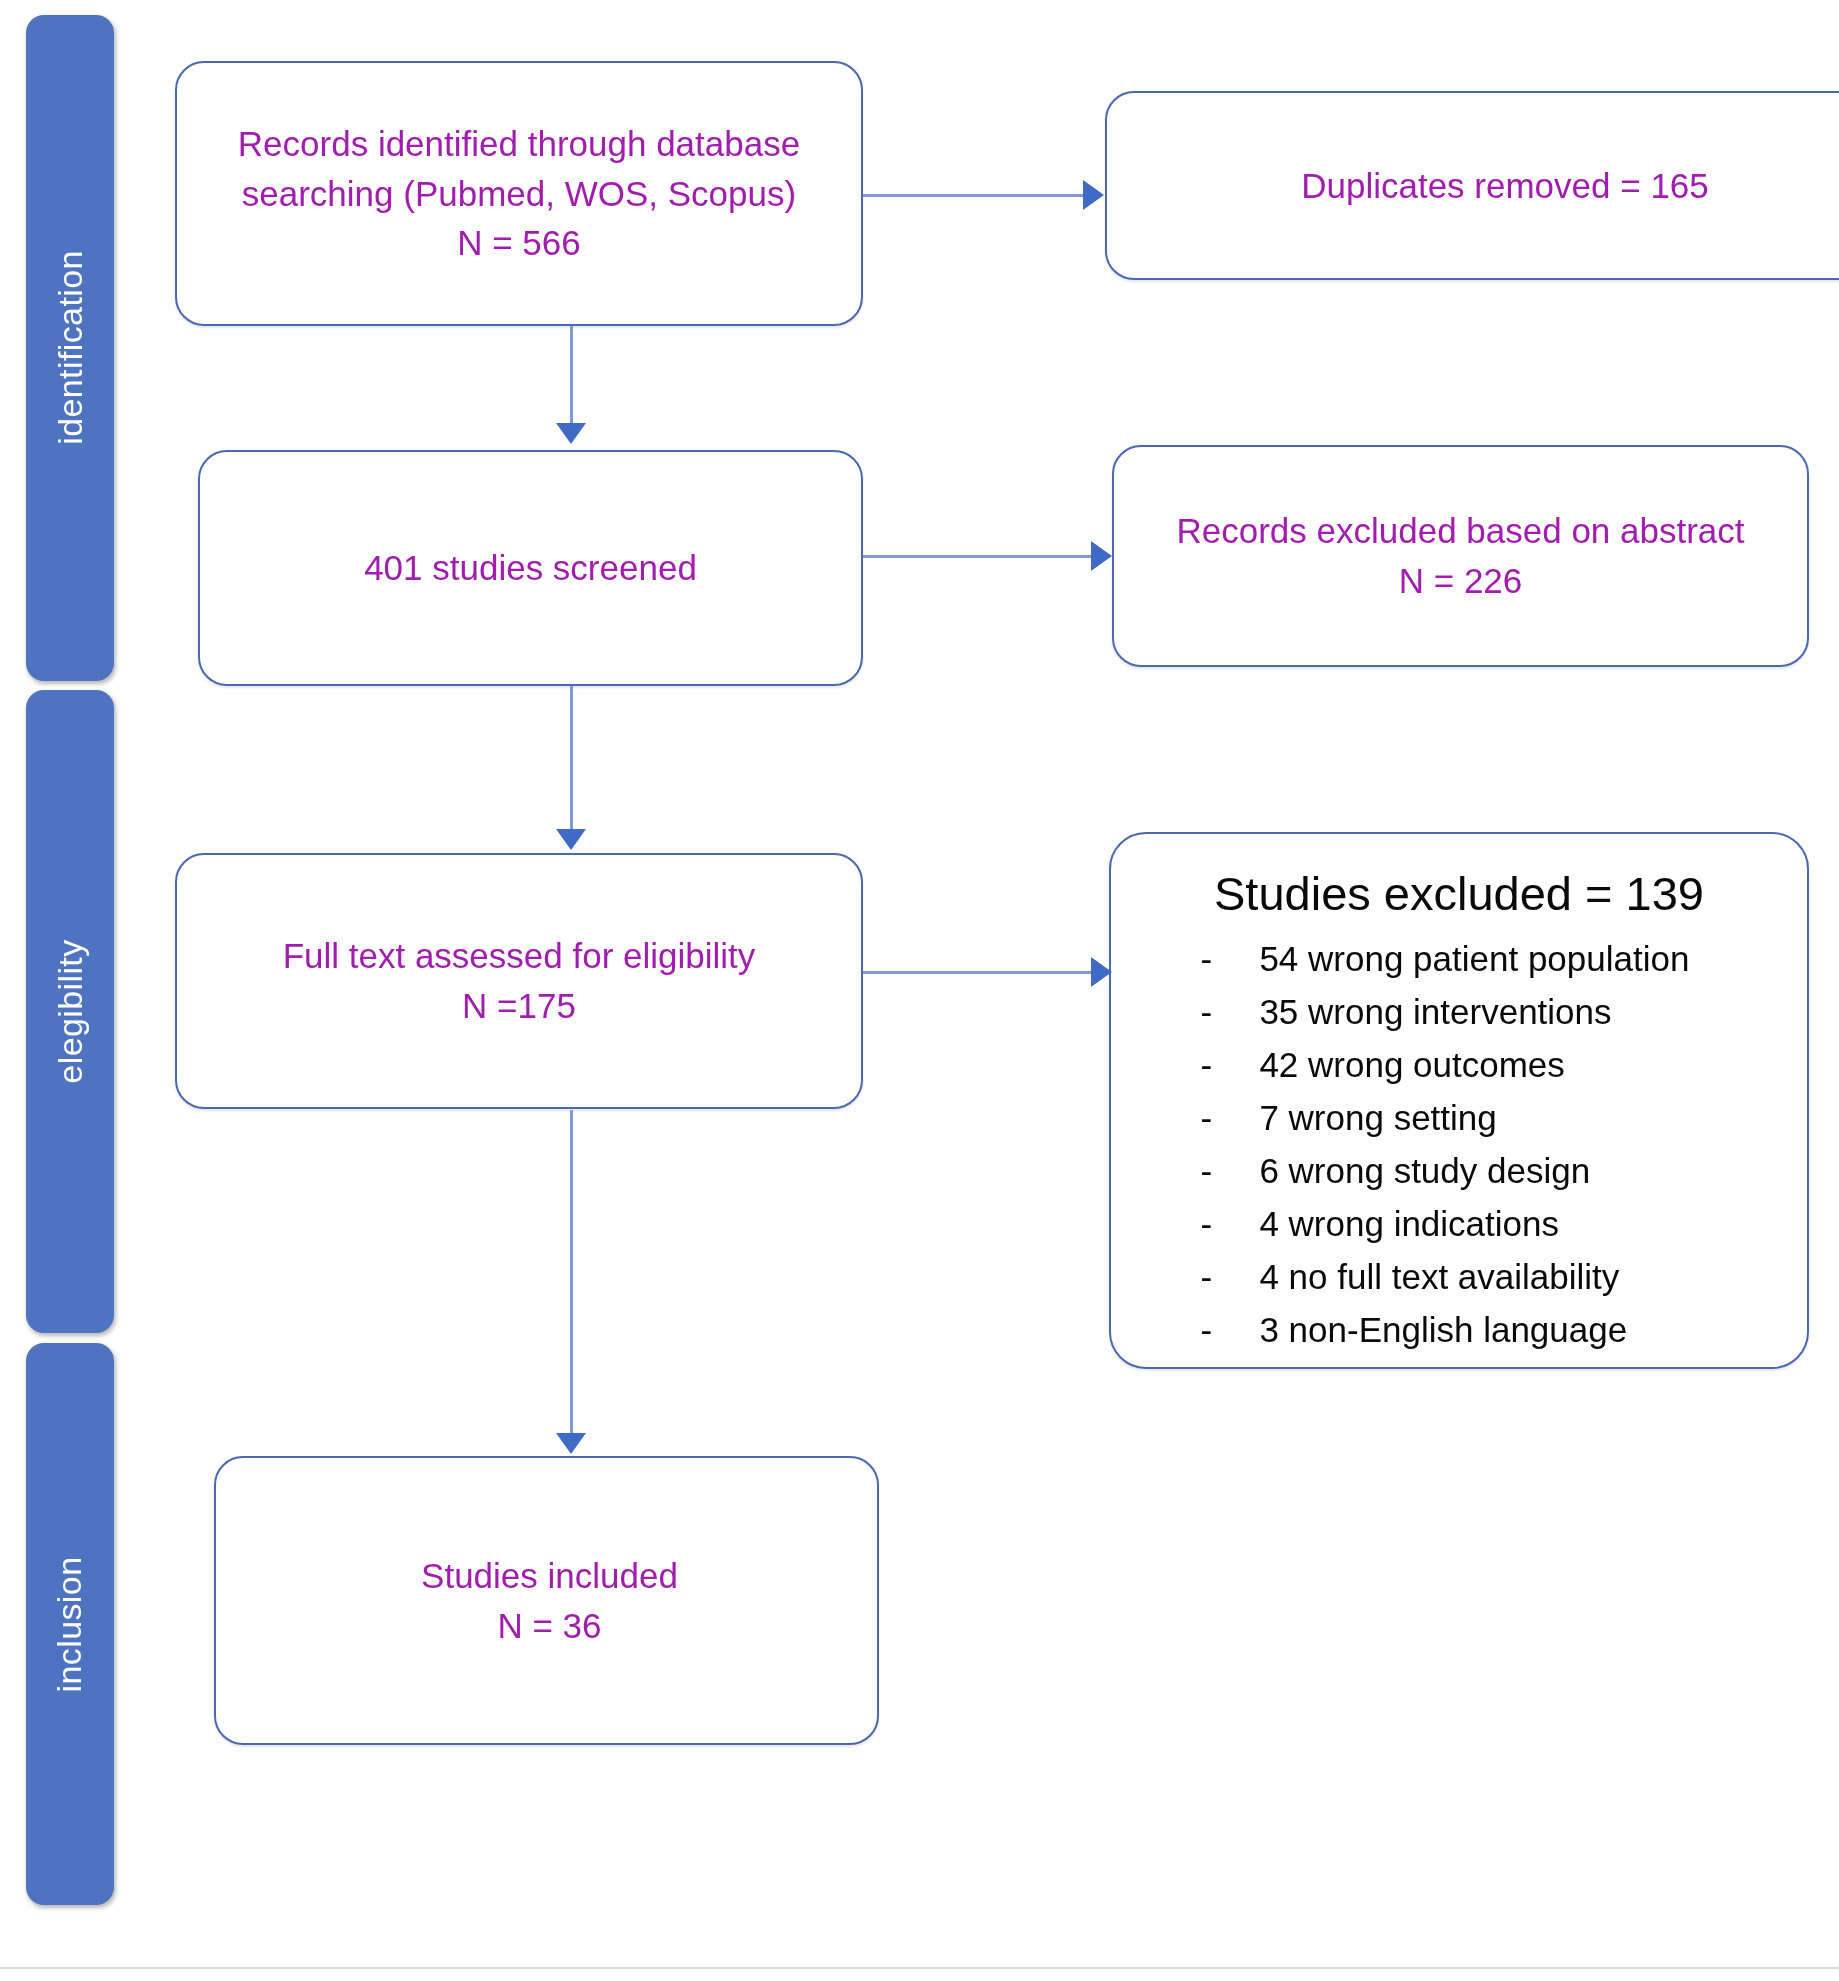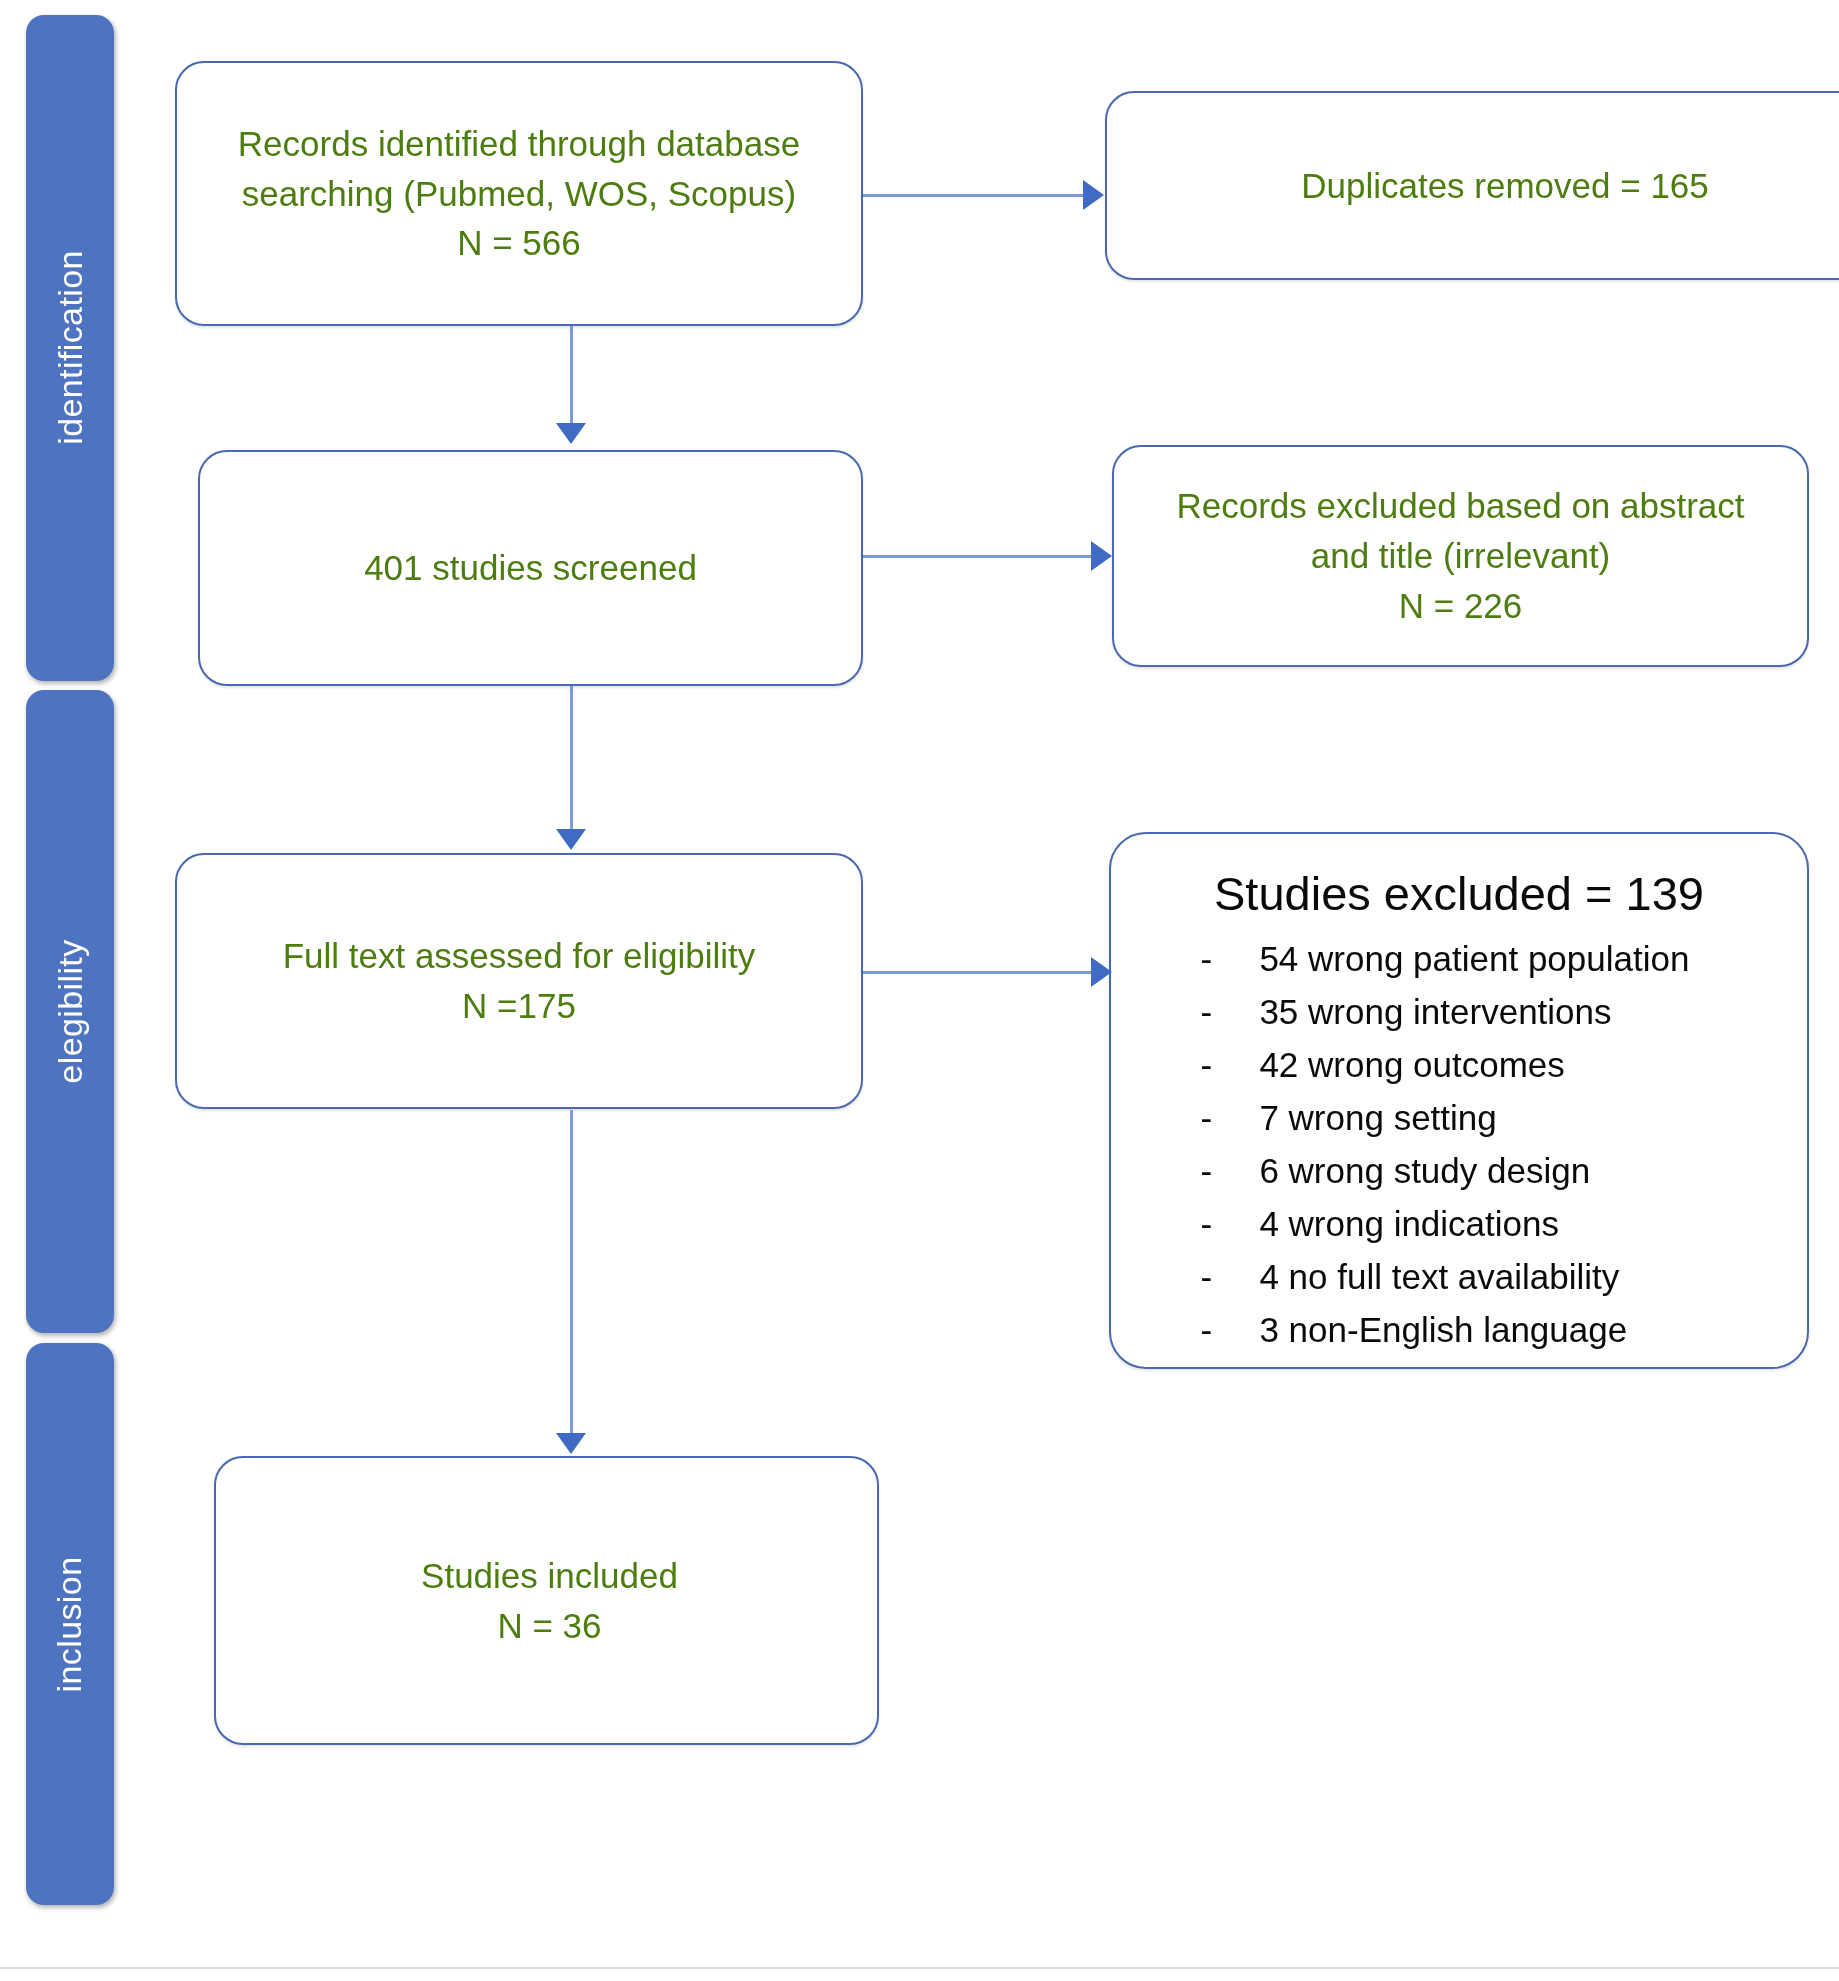--- a/index.html
+++ b/index.html
@@ -48,21 +48,21 @@
     display: flex;
     align-items: center;
     justify-content: center;
     box-shadow: 0 1.6px 2.4px rgba(0,0,0,0.10);
   }
   .flow-box .box-text {
     text-align: center;
     font-size: 35px;
     line-height: 1.42;
     padding: 0 21px;
-    color: #4d7c0f;
+    color: #a21caf;
   }
   .flow-box .box-text .line { display: block; }
 
   
   .list-box {
     position: absolute;
     background: #ffffff;
     border: 2.4px solid #4A69B0;
     border-radius: 37px;
     box-sizing: border-box;
@@ -159,21 +159,20 @@
 
   <div class="flow-box" style="left:198px; top:450px; width:665px; height:236px;">
     <div class="box-text">
       <span class="line">401 studies screened</span>
     </div>
   </div>
 
   <div class="flow-box" style="left:1112px; top:445px; width:697px; height:222px;">
     <div class="box-text">
       <span class="line">Records excluded based on abstract</span>
-      <span class="line">and title (irrelevant)</span>
       <span class="line">N = 226</span>
     </div>
   </div>
 
   <div class="flow-box" style="left:175px; top:853px; width:688px; height:256px;">
     <div class="box-text">
       <span class="line">Full text assessed for eligibility</span>
       <span class="line">N =175</span>
     </div>
   </div>

